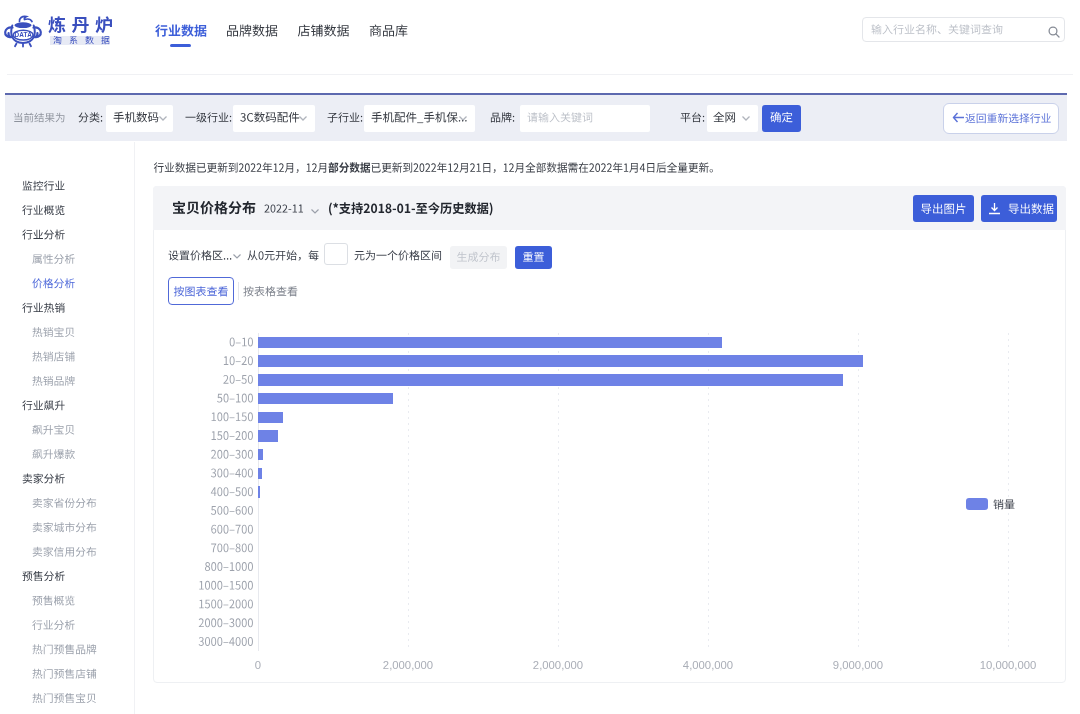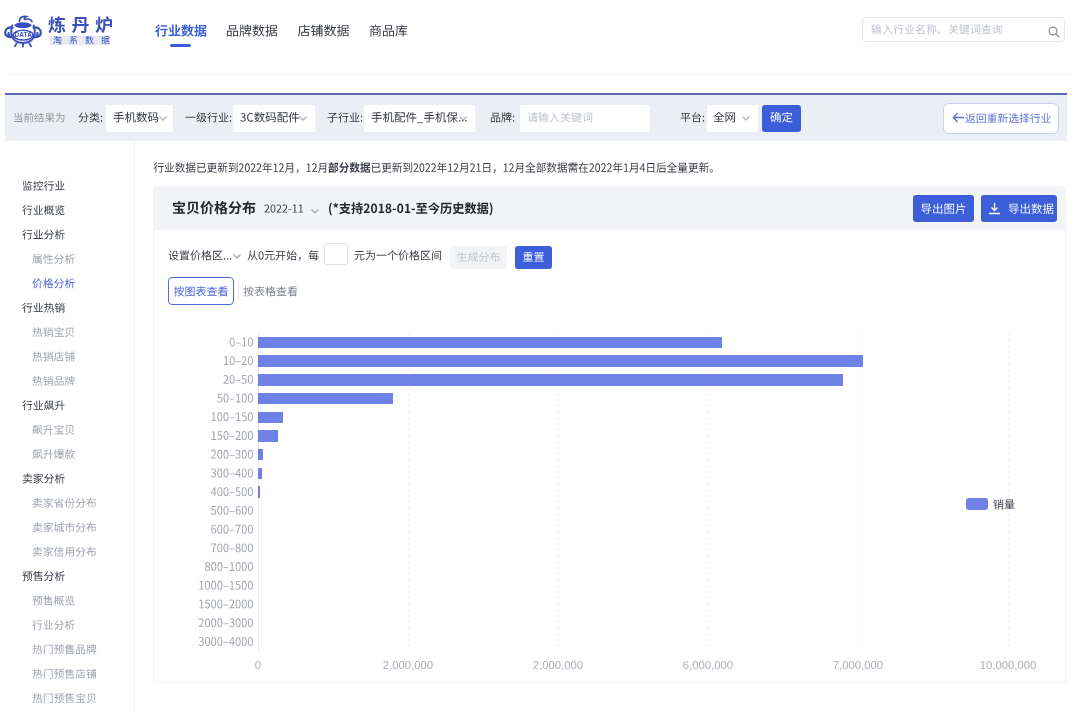--- a/index.html
+++ b/index.html
@@ -85,22 +85,22 @@
 <div class="bar" style="left:258.0px;top:374.1px;width:584.5px"></div>
 <div class="bar" style="left:258.0px;top:392.8px;width:134.5px"></div>
 <div class="bar" style="left:258.0px;top:411.5px;width:24.5px"></div>
 <div class="bar" style="left:258.0px;top:430.2px;width:20.3px"></div>
 <div class="bar" style="left:258.0px;top:448.9px;width:5.0px"></div>
 <div class="bar" style="left:258.0px;top:467.6px;width:4.0px"></div>
 <div class="bar" style="left:258.0px;top:486.4px;width:2.0px"></div>
 <div class="xlab" style="left:198px">0</div>
 <div class="xlab" style="left:348px">2,000,000</div>
 <div class="xlab" style="left:498px">2,000,000</div>
-<div class="xlab" style="left:648px">6,000,000</div>
-<div class="xlab" style="left:798px">7,000,000</div>
+<div class="xlab" style="left:648px">4,000,000</div>
+<div class="xlab" style="left:798px">9,000,000</div>
 <div class="xlab" style="left:948px">10,000,000</div>
 <div class="legend-sw"></div>
 
 <svg class="abs" style="left:158px;top:115px" width="10" height="7" viewBox="0 0 10 7">
     <path d="M1.5 1.5 L5 5 L8.5 1.5" fill="none" stroke="#b0b4bc" stroke-width="1.3"></path>
   </svg>
 <svg class="abs" style="left:298px;top:115px" width="10" height="7" viewBox="0 0 10 7">
     <path d="M1.5 1.5 L5 5 L8.5 1.5" fill="none" stroke="#b0b4bc" stroke-width="1.3"></path>
   </svg>
 <svg class="abs" style="left:458px;top:115px" width="10" height="7" viewBox="0 0 10 7">

